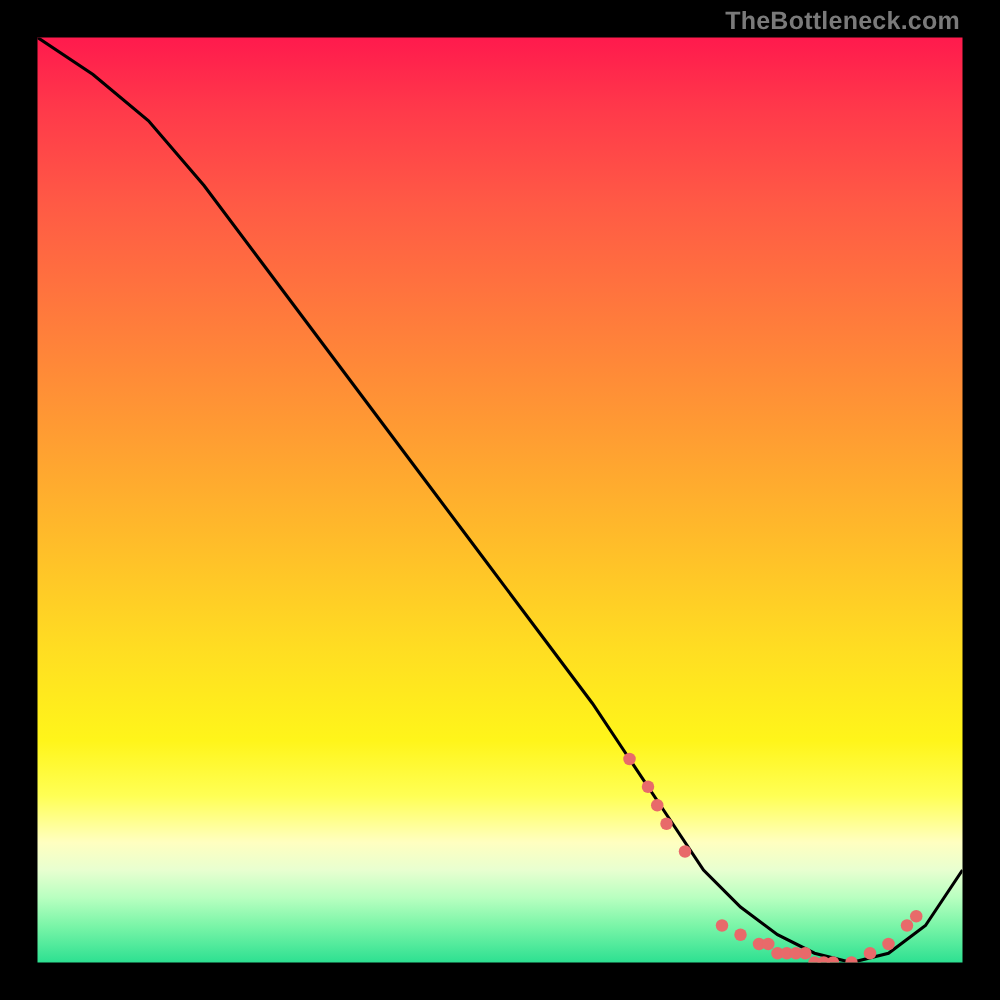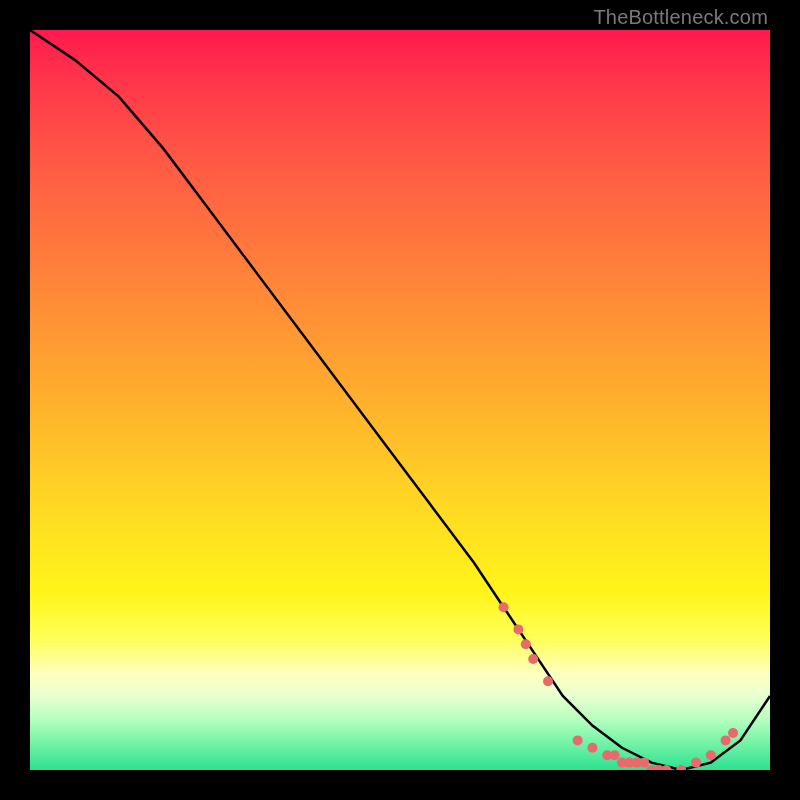--- a/index.html
+++ b/index.html
@@ -41,21 +41,21 @@
       #7bf5a8 96%,
       #2de091 100%
     );
   }
   .watermark {
     position: absolute;
     top: 6px;
     right: 32px;
     color: #7a7a7a;
     font-size: 20px;
-    font-weight: 400;
+    font-weight: 700;
     letter-spacing: 0.2px;
     user-select: none;
     text-align: center;
   }
   svg.curve {
     position: absolute;
     left: 0;
     top: 0;
     width: 740px;
     height: 740px;

